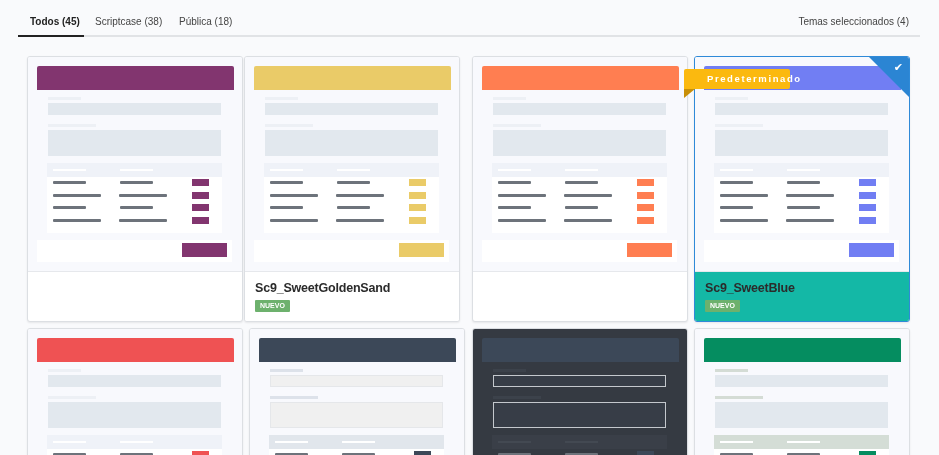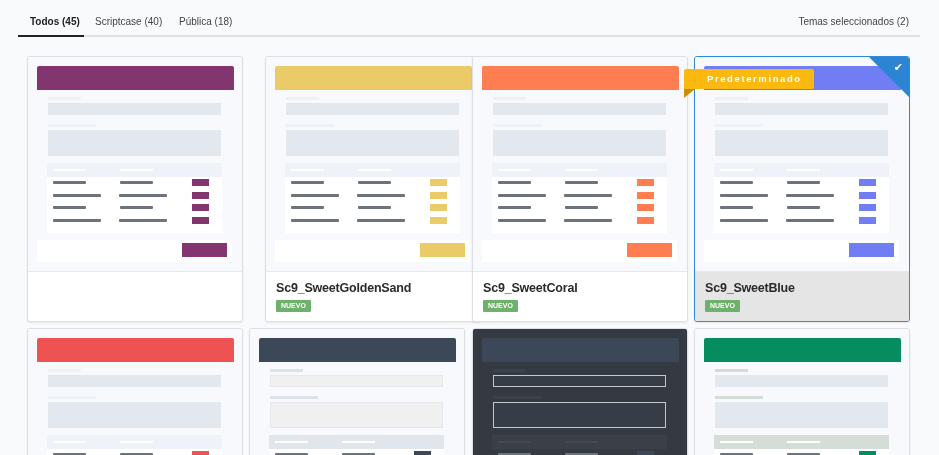--- a/index.html
+++ b/index.html
@@ -19,27 +19,27 @@
   .p-field { position: absolute; left: 20px; width: 173px; background: #e2e8ee; }
   .p-table { position: absolute; left: 19px; top: 106px; width: 175px; height: 70px; background: #fff; }
   .p-thead { position: absolute; left: 0; top: 0; width: 100%; height: 14px; background: #eff2f8; }
   .p-th { position: absolute; top: 6px; width: 33px; height: 2px; background: #fff; }
   .p-cell { position: absolute; height: 3px; background: #6d737b; border-radius: 1px; }
   .p-btn { position: absolute; left: 145px; width: 17px; height: 7px; }
   .p-footer { position: absolute; left: 9px; top: 183px; width: 195px; height: 22px; background: #fff; }
   .p-footbtn { position: absolute; right: 5px; top: 3px; width: 45px; height: 14px; }
 
   .info { position: absolute; left: 0; top: 215px; width: 100%; height: 51px; background: #fff; }
-  .card.selected .info { background: #e5e5e5; }
+  .card.selected .info { background: #14b8a6; }
   .theme-name { position: absolute; left: 10px; top: 9px; font-size: 12.5px; font-weight: bold; color: #2b2b2b; letter-spacing: -0.2px; }
   .badge { position: absolute; left: 10px; top: 28px; height: 12px; padding: 0 5px; background: #6db16d; color: #fff; font-size: 7px; font-weight: bold; line-height: 12px; border-radius: 1px; }
 
   .check-corner { position: absolute; right: 0; top: 0; width: 0; height: 0; border-top: 40px solid #2b85d3; border-left: 40px solid transparent; }
   .check-icon { position: absolute; right: 6px; top: 4px; color: #fff; font-size: 11px; font-weight: bold; }
-  .default-ribbon { position: absolute; left: 684px; top: 69px; width: 130px; height: 20px; background: #fbb90f; color: #fff; font-size: 9.5px; font-weight: bold; letter-spacing: 1.6px; line-height: 20px; padding-left: 23px; border-radius: 2px 2px 2px 0; z-index: 5; }
+  .default-ribbon { position: absolute; left: 684px; top: 69px; width: 106px; height: 20px; background: #fbb90f; color: #fff; font-size: 9.5px; font-weight: bold; letter-spacing: 1.6px; line-height: 20px; padding-left: 23px; border-radius: 2px 2px 2px 0; z-index: 5; }
   .ribbon-fold { position: absolute; left: 684px; top: 89px; width: 0; height: 0; border-top: 9px solid #c88f07; border-left: 11px solid transparent; z-index: 4; transform: scaleX(-1); }
 
   
   .dark .preview { background: #353a42; }
   .dark .p-label { background: #3c424b; }
   .dark .p-field { background: #373d47; border: 1.5px solid #c4c8cd; }
   .dark .p-table { background: #353a42; }
   .dark .p-thead { background: #3a3f48; }
   .dark .p-th { background: #434952; }
   .grey .p-field { background: #f0f0f0; border: 1px solid #e5e7ea; }
@@ -47,23 +47,23 @@
   .grey .p-thead { background: #e1e6ec; }
   .green .p-label { background: #d4dcd5; }
   .green .p-thead { background: #d4ddd6; }
 </style>
 </head>
 <body>
 
 <div class="tabs-bar">
   <span class="tab active" style="left:12px">Todos (45)</span>
   <div class="tab-underline"></div>
-  <span class="tab" style="left:77px">Scriptcase (40)</span>
+  <span class="tab" style="left:77px">Scriptcase (38)</span>
   <span class="tab" style="left:161px">Pública (18)</span>
-  <span class="selected-count">Temas seleccionados (2)</span>
+  <span class="selected-count">Temas seleccionados (4)</span>
 </div>
 
 <div class="grid" id="grid">
     <div class="card" style="left: 0px; top: 0px;">
     <div class="preview">
       <div class="p-header" style="background: rgb(130, 53, 111);"></div>
       <div class="p-label" style="top:40px;width:33px"></div>
       <div class="p-field" style="top:46px;height:12px"></div>
       <div class="p-label" style="top:67px;width:48px"></div>
       <div class="p-field" style="top:73px;height:26px"></div>
@@ -83,21 +83,21 @@
         <div class="p-btn" style="top: 41px; background: rgb(130, 53, 111);"></div>
         <div class="p-cell" style="left:6px;top:56px;width:48px"></div>
         <div class="p-cell" style="left:72px;top:56px;width:48px"></div>
         <div class="p-btn" style="top: 54px; background: rgb(130, 53, 111);"></div>
       </div>
       <div class="p-footer">
         <div class="p-footbtn" style="background: rgb(130, 53, 111);"></div>
       </div>
     </div>
   </div>
-    <div class="card" style="left: 238px; top: 0px;">
+    <div class="card" style="left: 217px; top: 0px;">
     <div class="preview">
       <div class="p-header" style="background: rgb(234, 203, 104);"></div>
       <div class="p-label" style="top:40px;width:33px"></div>
       <div class="p-field" style="top:46px;height:12px"></div>
       <div class="p-label" style="top:67px;width:48px"></div>
       <div class="p-field" style="top:73px;height:26px"></div>
       <div class="p-table">
         <div class="p-thead">
           <div class="p-th" style="left:6px"></div>
           <div class="p-th" style="left:73px"></div>
@@ -146,24 +146,20 @@
         <div class="p-cell" style="left:73px;top:43px;width:33px"></div>
         <div class="p-btn" style="top: 41px; background: rgb(255, 126, 81);"></div>
         <div class="p-cell" style="left:6px;top:56px;width:48px"></div>
         <div class="p-cell" style="left:72px;top:56px;width:48px"></div>
         <div class="p-btn" style="top: 54px; background: rgb(255, 126, 81);"></div>
       </div>
       <div class="p-footer">
         <div class="p-footbtn" style="background: rgb(255, 126, 81);"></div>
       </div>
     </div>
-    <div class="info">
-      <div class="theme-name">Sc9_SweetCoral</div>
-      <div class="badge">NUEVO</div>
-    </div>
   </div>
     <div class="card selected" style="left: 667px; top: 0px;">
     <div class="preview">
       <div class="p-header" style="background: rgb(113, 126, 243);"></div>
       <div class="p-label" style="top:40px;width:33px"></div>
       <div class="p-field" style="top:46px;height:12px"></div>
       <div class="p-label" style="top:67px;width:48px"></div>
       <div class="p-field" style="top:73px;height:26px"></div>
       <div class="p-table">
         <div class="p-thead">

